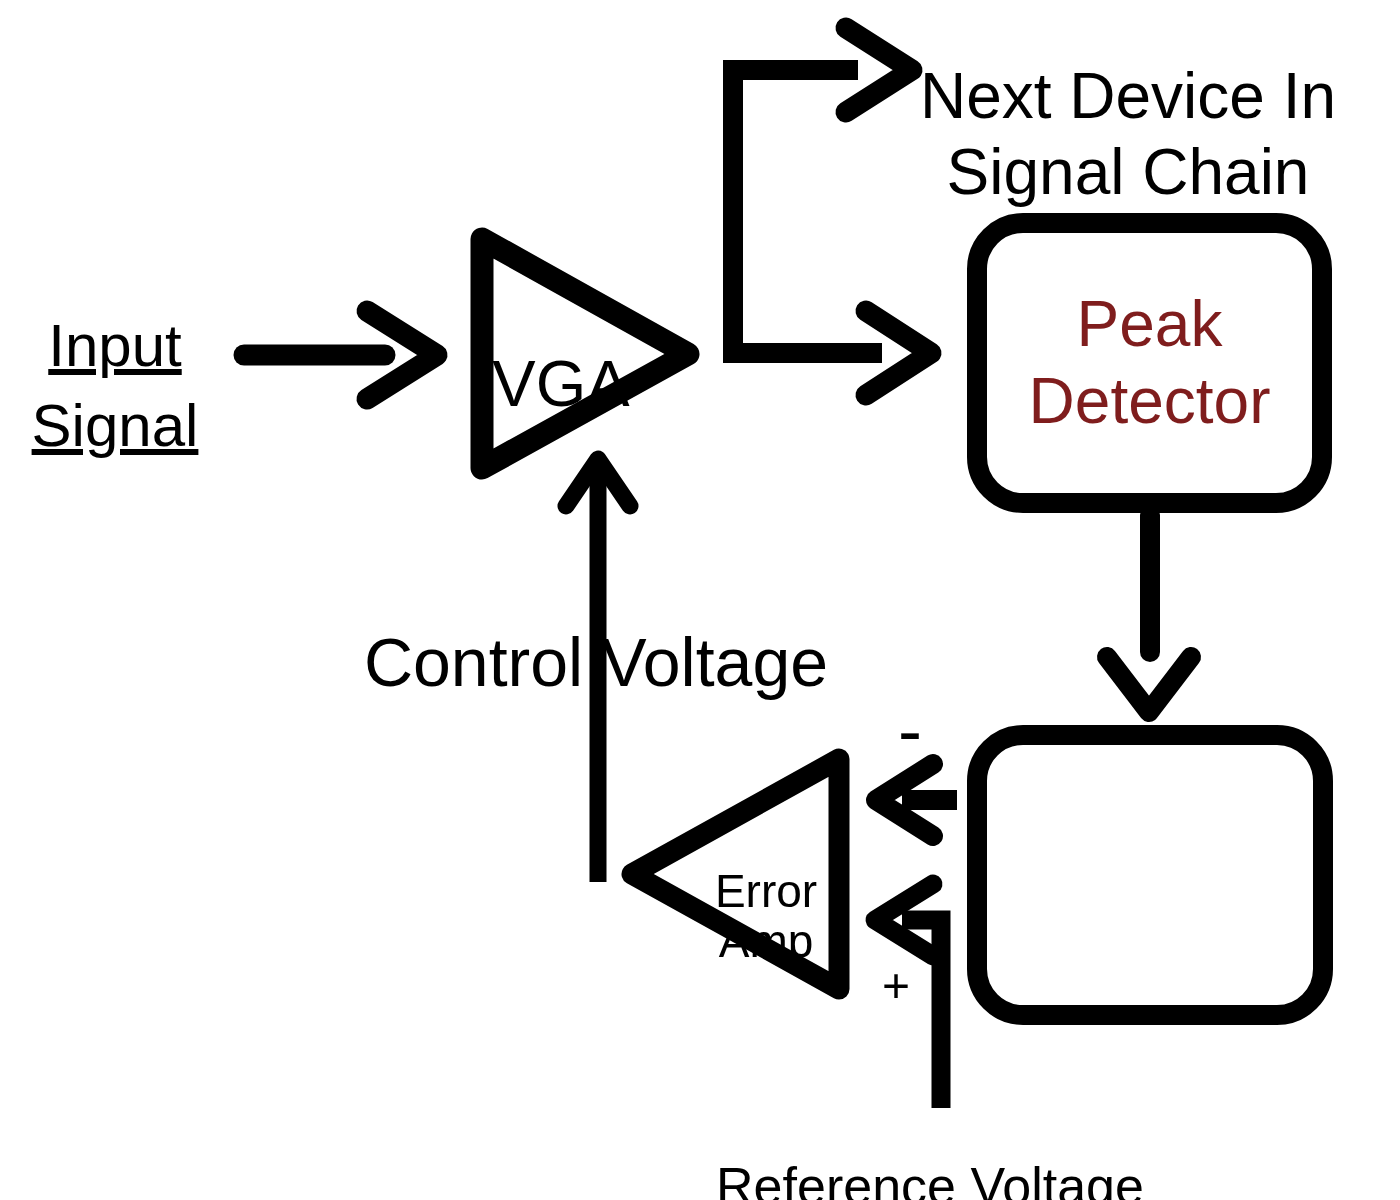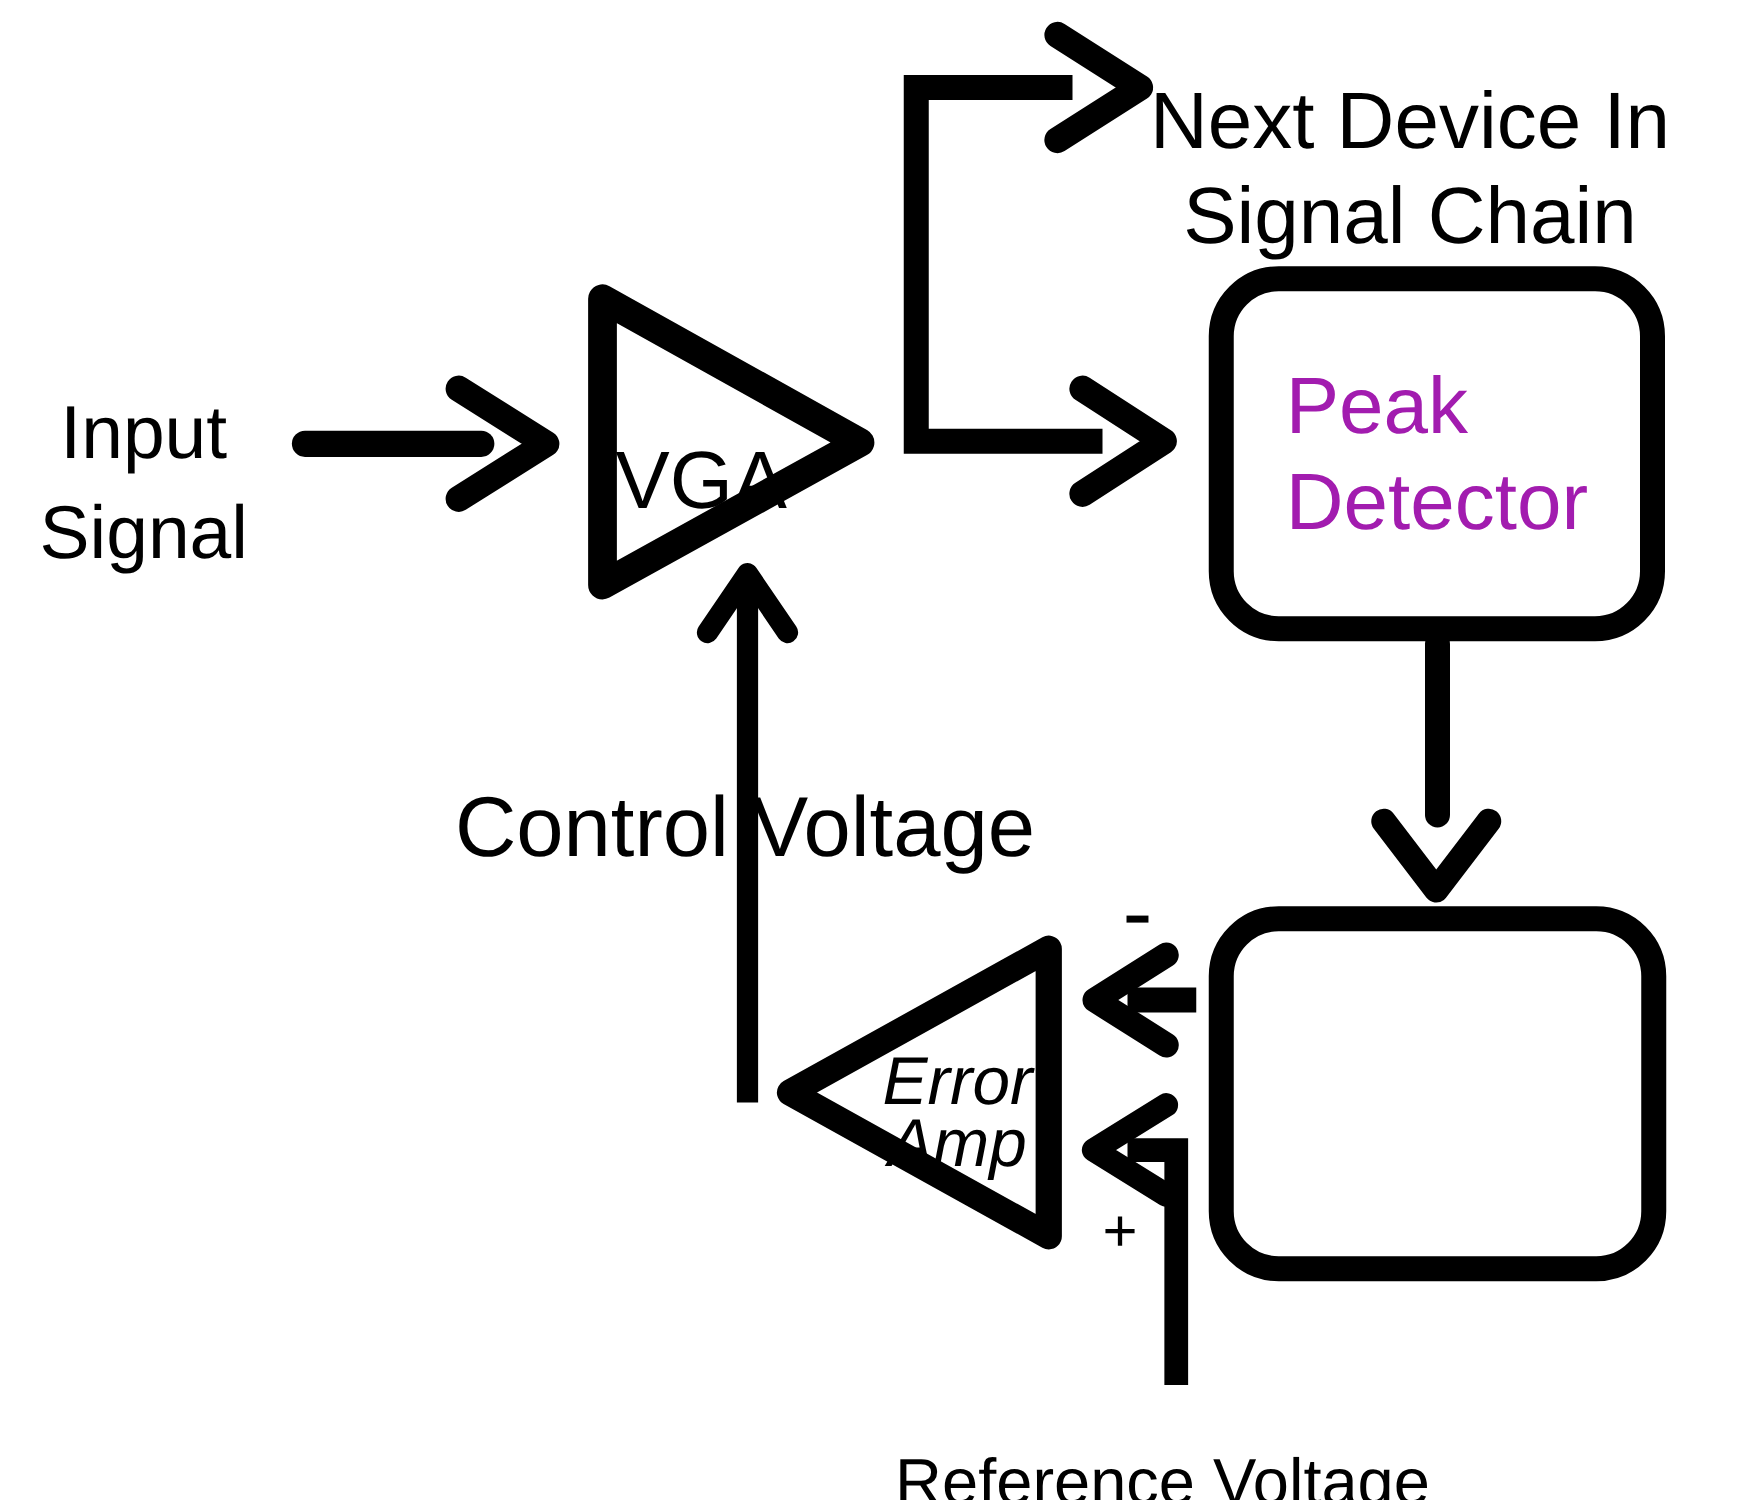--- a/index.html
+++ b/index.html
@@ -14,35 +14,36 @@
   .lbl{
     position:absolute;
     color:#000000;
     white-space:pre-line;
     text-align:center;
     margin-top:40px;
   }
   .block-lbl{
     position:absolute;
     display:flex;align-items:center;justify-content:center;
-    color:#a21caf;
+    color:#7f1d1d;
     white-space:pre-line;
+    text-align:center;
   }
   .sign{
     position:absolute;
     display:flex;align-items:center;justify-content:center;
     color:#000000;
   }
   
-  #lbl-input        {left:5px;   top:266px;  width:220px; font-size:60px; line-height:80px;}
+  #lbl-input        {left:5px;   top:266px;  width:220px; font-size:60px; line-height:80px;text-decoration:underline;}
   #lbl-next-device  {left:893px; top:18px;   width:470px; font-size:64px; line-height:76px;}
   #lbl-vga          {left:481px; top:311px;  width:160px; font-size:65px; line-height:65px;}
   #lbl-peak         {left:977px; top:223px;  width:345px; height:280px; font-size:64px; line-height:77px;}
   #lbl-lpf          {left:977px; top:735px;  width:346px; height:280px; font-size:64px; line-height:77px;}
-  #lbl-error        {left:686px; top:800px;  width:160px; font-size:54px; line-height:50px;font-style:italic;}
+  #lbl-error        {left:686px; top:826px;  width:160px; font-size:46px; line-height:50px;}
   #lbl-control      {left:336px; top:588px;  width:520px; display:flex; justify-content:center; gap:18px;
                      font-size:68px; line-height:68px; white-space:nowrap;}
   #lbl-reference    {left:630px; top:1114px; width:600px; font-size:52px; line-height:64px;}
   #sign-minus       {left:880px; top:695px;  width:60px; height:70px; font-size:72px;}
   #sign-plus        {left:866px; top:955px;  width:60px; height:60px; font-size:48px;}
 </style>
 </head>
 <body>
 
 <div id="canvas">

